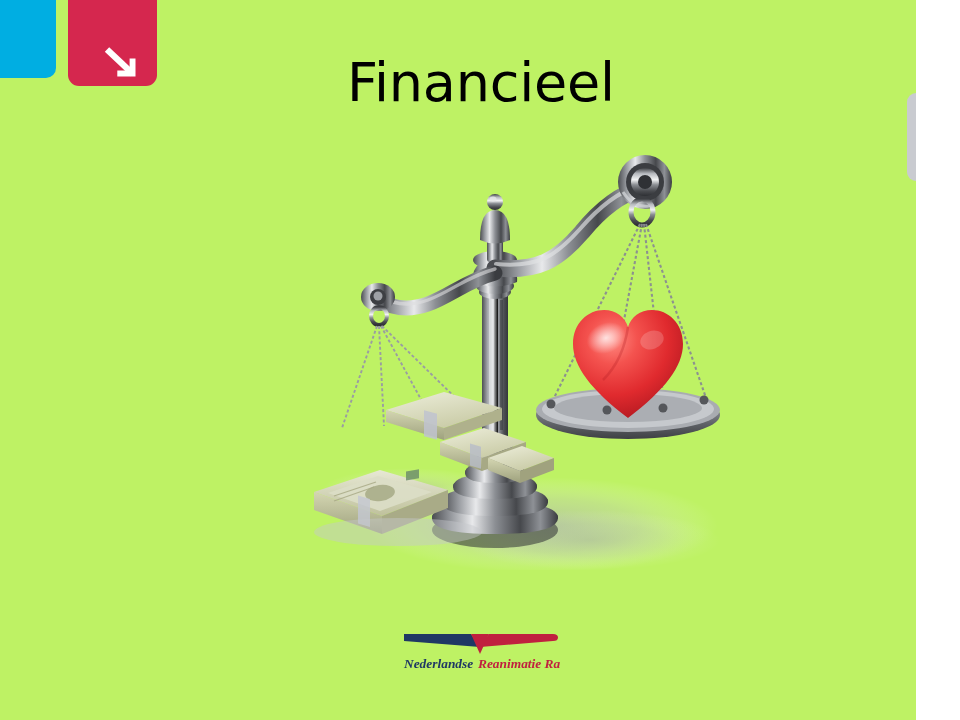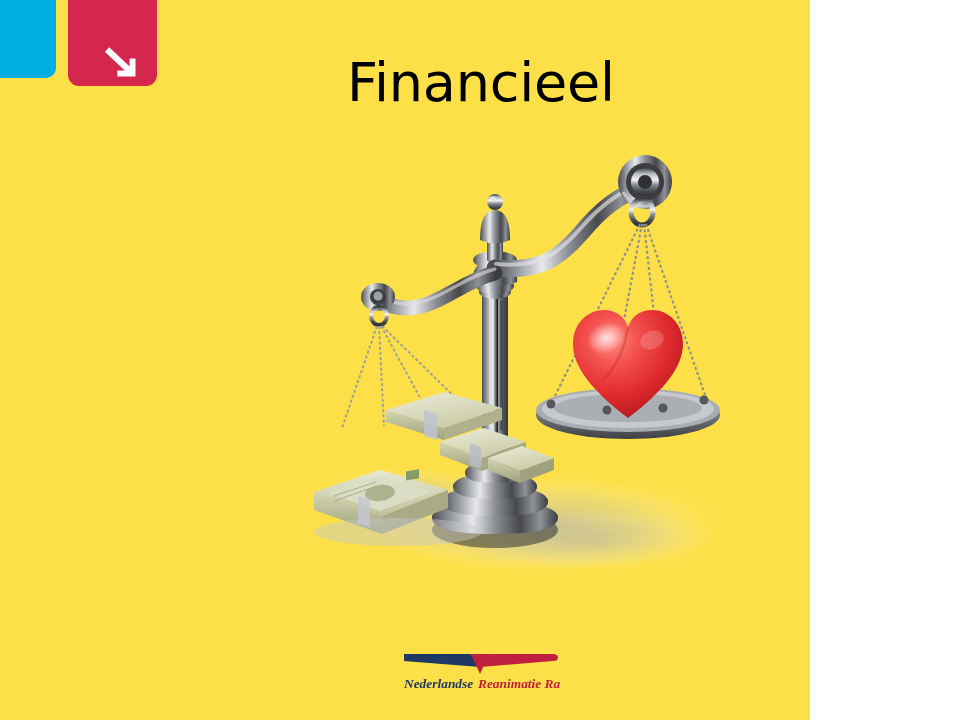--- a/index.html
+++ b/index.html
@@ -8,23 +8,23 @@
   html, body {
     width: 960px;
     height: 720px;
     overflow: hidden;
     background: #ffffff;
     font-family: "Liberation Sans", sans-serif;
   }
 
   #slide {
     position: relative;
-    width: 810px;
+    width: 916px;
     height: 720px;
-    background: #fde047;
+    background: #bef264;
     overflow: hidden;
   }
 
   
   .corner-mark { position: absolute; top: 0; left: 0; width: 170px; height: 95px; }
 
   .mark-blue {
     position: absolute;
     left: -16px;
     top: -24px;
@@ -87,21 +87,21 @@
     top: 140px;
     width: 440px;
     height: 430px;
   }
   .illustration svg { display: block; width: 100%; height: 100%; }
 
   
   .org-logo {
     position: absolute;
     left: 400px;
-    top: 648px;
+    top: 628px;
     width: 160px;
     height: 46px;
   }
   .org-logo svg { display: block; width: 100%; height: 100%; }
 </style>
 </head>
 <body>
 
 <div id="slide">
 

